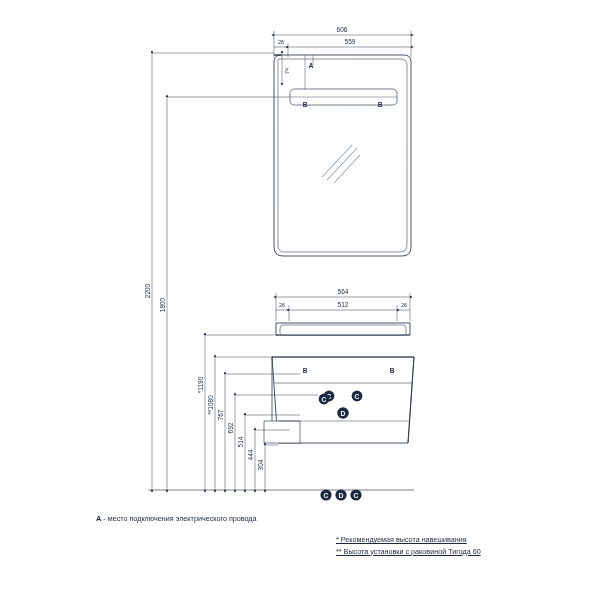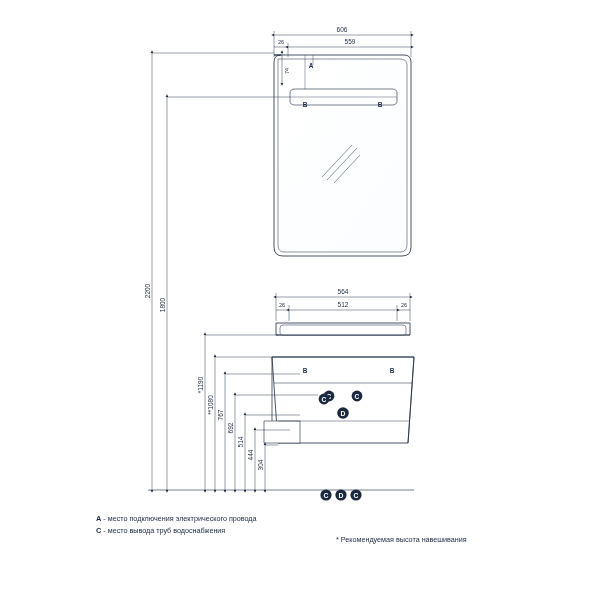--- a/index.html
+++ b/index.html
@@ -54,20 +54,21 @@
     white-space: nowrap;
     height: 11.6px;
   }
   .legend-key {
     font-weight: bold;
     font-size: 7.4px;
   }
   .legend-note {
     white-space: nowrap;
     height: 11.6px;
+    text-decoration: underline;
   }
 </style>
 </head>
 <body>
 
 <div id="stage">
 
   <svg id="drawing" viewBox="0 0 600 600">
     <defs>
       <marker id="arrowStart" markerWidth="8" markerHeight="8" refX="6" refY="3" orient="auto">
@@ -231,22 +232,20 @@
       <text x="356" y="492.7" text-anchor="middle" font-family="Liberation Sans, sans-serif" font-size="6.8" font-weight="bold" fill="#ffffff">C</text>
     </g>
 
   </svg>
 
   <div class="legend">
     <div class="legend-col-left">
       <div class="legend-row">
         <span class="legend-key">A</span><span> - место подключения электрического провода</span>
       </div>
-      <div class="legend-row">
-        <span class="legend-key">C</span><span> - место вывода труб водоснабжения</span>
-      </div>
     </div>
     <div class="legend-col-right">
       <div class="legend-note">* Рекомендуемая высота навешивания</div>
+      <div class="legend-note">** Высота установки с раковиной Тигода 60</div>
     </div>
   </div>
 
 </div>
 
 </body></html>

